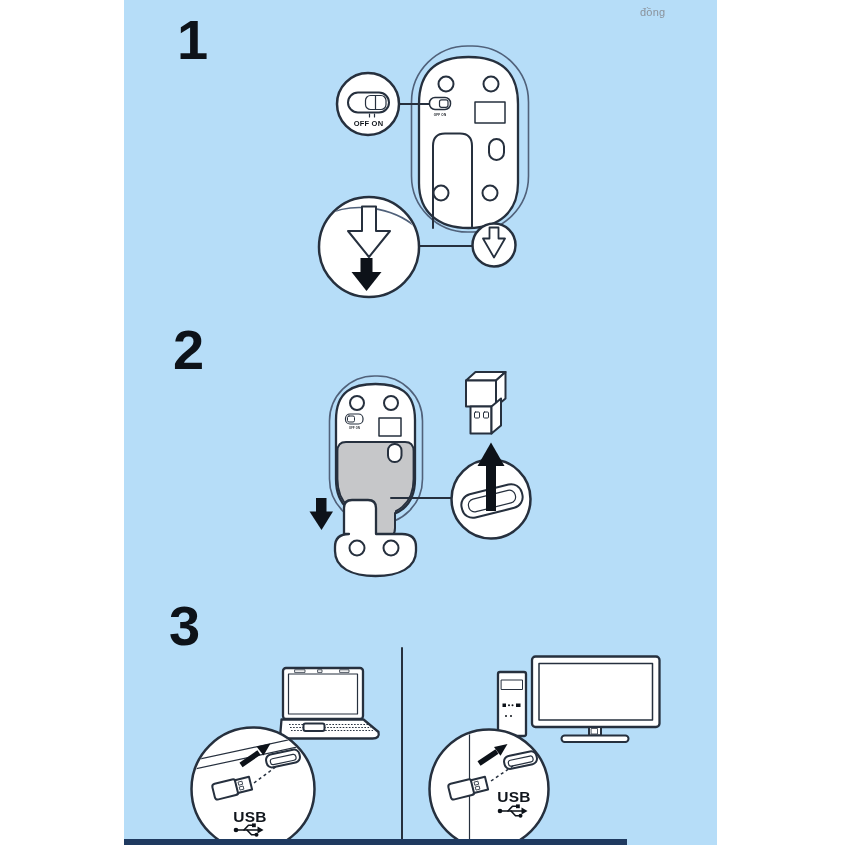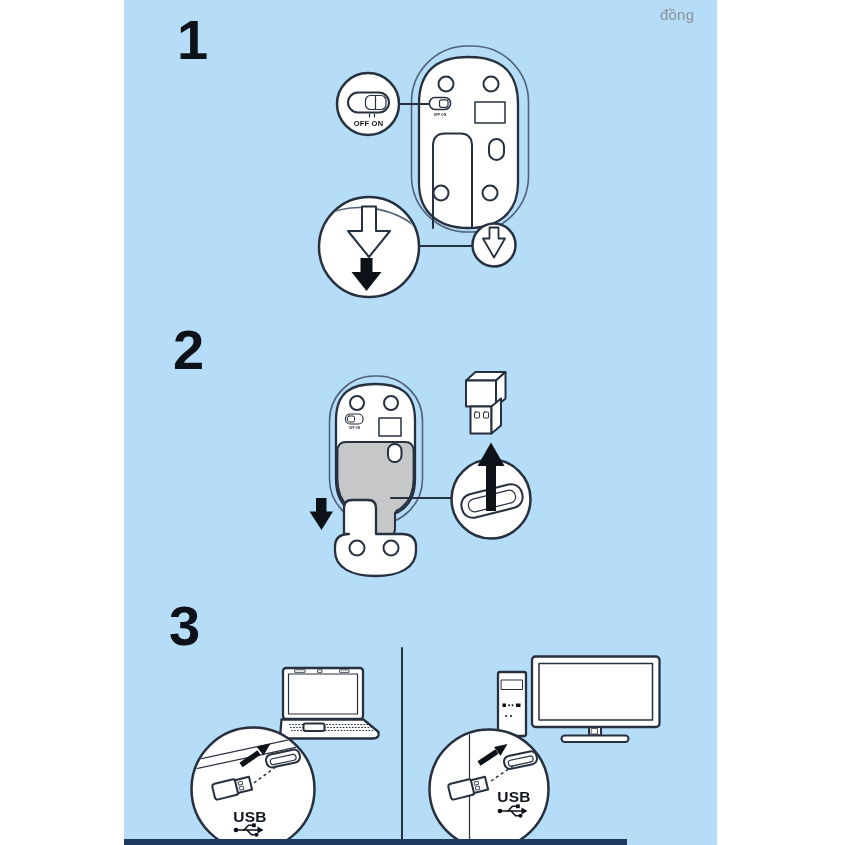--- a/index.html
+++ b/index.html
@@ -2,21 +2,21 @@
 <html><head>
 <meta charset="utf-8">
 <style>
   html,body{margin:0;padding:0;width:845px;height:845px;background:#fff;overflow:hidden}
   #stage{position:relative;width:845px;height:845px;background:#fff;font-family:"Liberation Sans",sans-serif}
   .page{position:absolute;left:124px;top:0;width:593px;height:845px;background:#b6ddf8}
   .stepnum{position:absolute;font-weight:700;font-size:56px;line-height:1;color:#0d1219}
   #n1{left:177px;top:12px}
   #n2{left:173px;top:322px}
   #n3{left:169px;top:598px}
-  .watermark{position:absolute;left:660px;top:6px;font-size:15px;color:#8a929b;letter-spacing:.2px}
+  .watermark{position:absolute;left:640px;top:6px;font-size:11px;color:#8a929b;letter-spacing:.2px}
   .footerbar{position:absolute;left:124px;top:839px;width:503px;height:6px;background:#1f3a60}
   svg.art{position:absolute;left:0;top:0}
   svg text{font-family:"Liberation Sans",sans-serif;fill:#10151c}
   .ln,.s08,.s10,.s12,.s15{fill:none;stroke:#26303e;stroke-linecap:round;stroke-linejoin:round}
   .ln{stroke-width:2}
   .s08{stroke-width:.8}.s10{stroke-width:1}.s12{stroke-width:1.2}.s15{stroke-width:1.5}
   .plate{fill:#fff;stroke:#26303e;stroke-width:2.3;stroke-linejoin:round}
   .pl2{fill:#fff;stroke:#26303e;stroke-width:2;stroke-linejoin:round}
   .circ{fill:#fff;stroke:#26303e;stroke-width:2.5}
   .sil{fill:none;stroke:#50617a;stroke-width:1.6}

